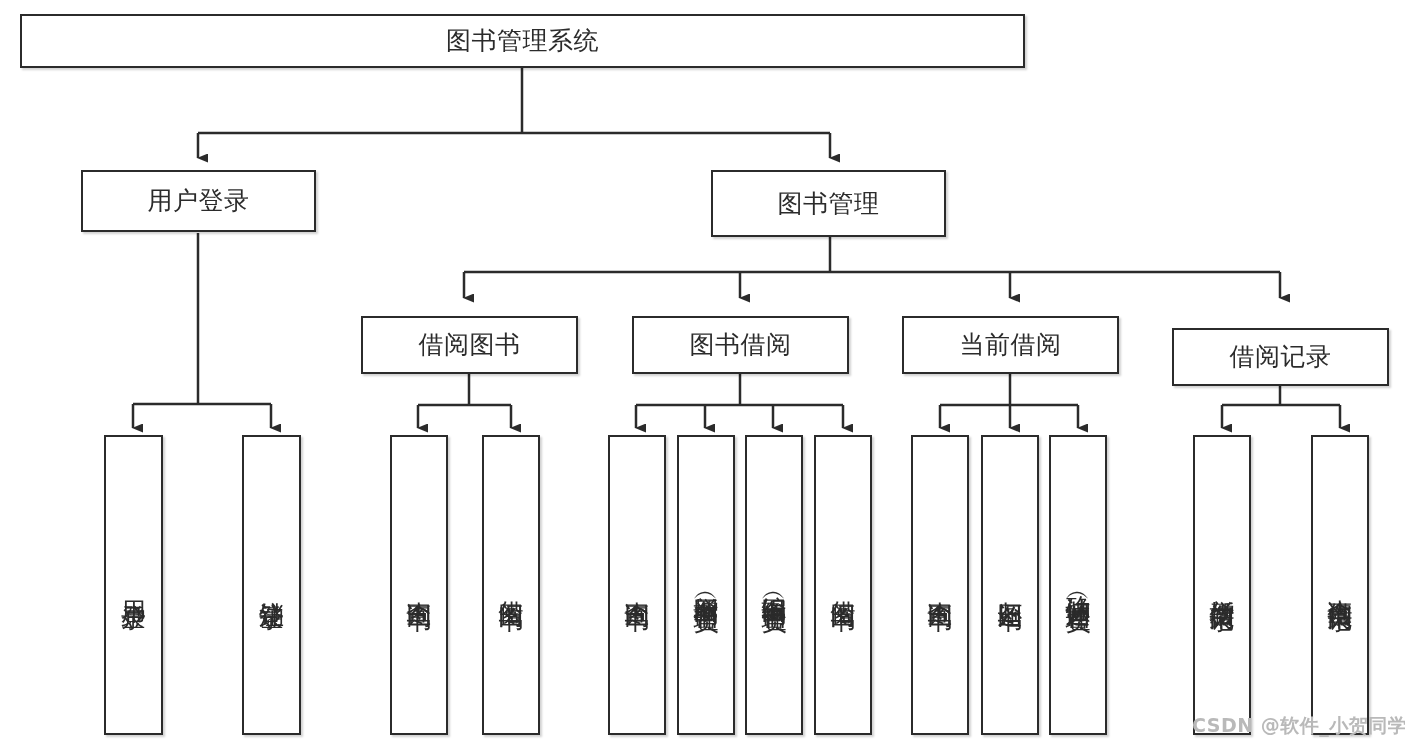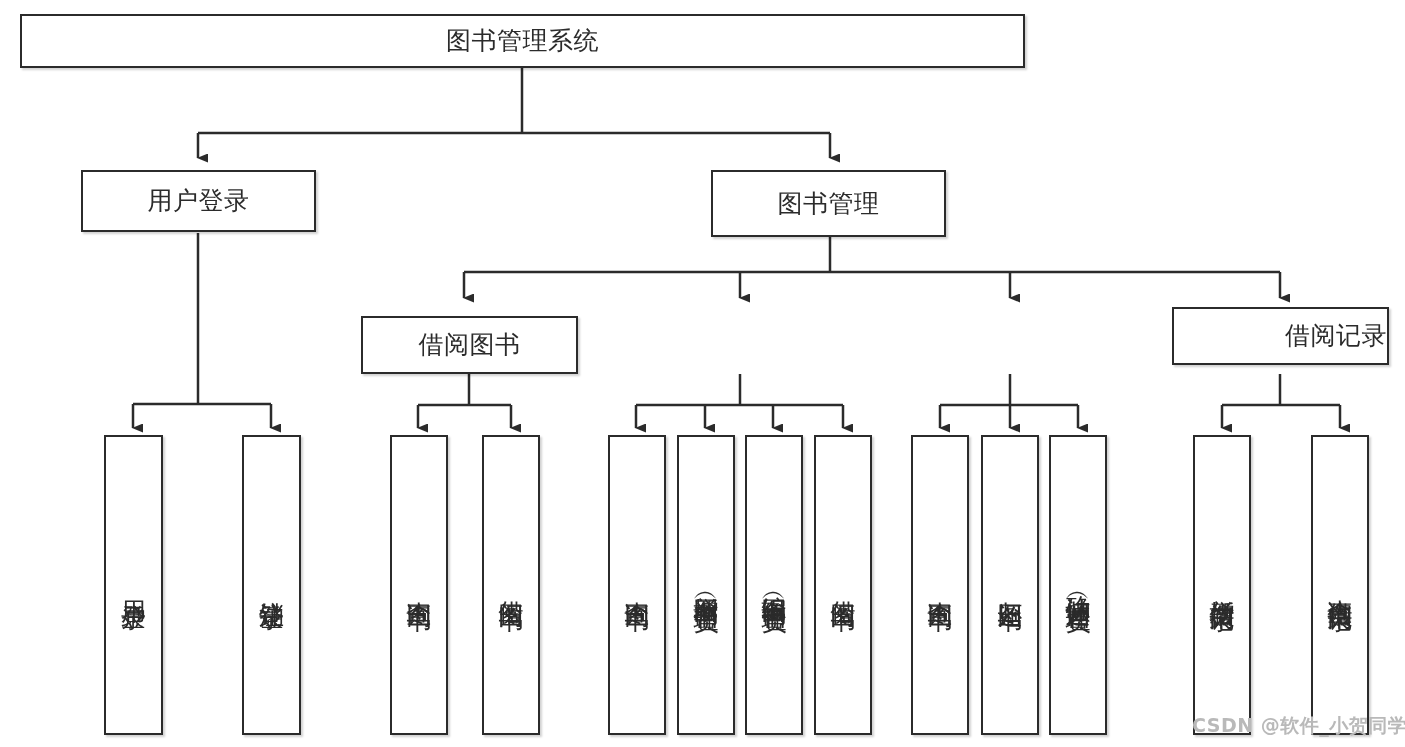--- a/index.html
+++ b/index.html
@@ -131,21 +131,27 @@
   <div class="node horizontal" style="left:81px; top:170px; width:235px; height:62px;">
     <span class="label">用户登录</span>
   </div>
   <div class="node horizontal" style="left:711px; top:170px; width:235px; height:67px;">
     <span class="label">图书管理</span>
   </div>
 
   <div class="node horizontal" style="left:361px; top:316px; width:217px; height:58px;">
     <span class="label">借阅图书</span>
   </div>
-  <div class="node horizontal" style="left:1172px; top:307px; width:217px; height:58px;justify-content:flex-end;">
+  <div class="node horizontal" style="left:632px; top:316px; width:217px; height:58px;">
+    <span class="label">图书借阅</span>
+  </div>
+  <div class="node horizontal" style="left:902px; top:316px; width:217px; height:58px;">
+    <span class="label">当前借阅</span>
+  </div>
+  <div class="node horizontal" style="left:1172px; top:328px; width:217px; height:58px;">
     <span class="label">借阅记录</span>
   </div>
 
   <div class="node vertical" style="left:104px; top:435px; width:59px; height:300px;">
     <span class="label">用户登录</span>
   </div>
   <div class="node vertical" style="left:242px; top:435px; width:59px; height:300px;">
     <span class="label">注销登录</span>
   </div>
 

